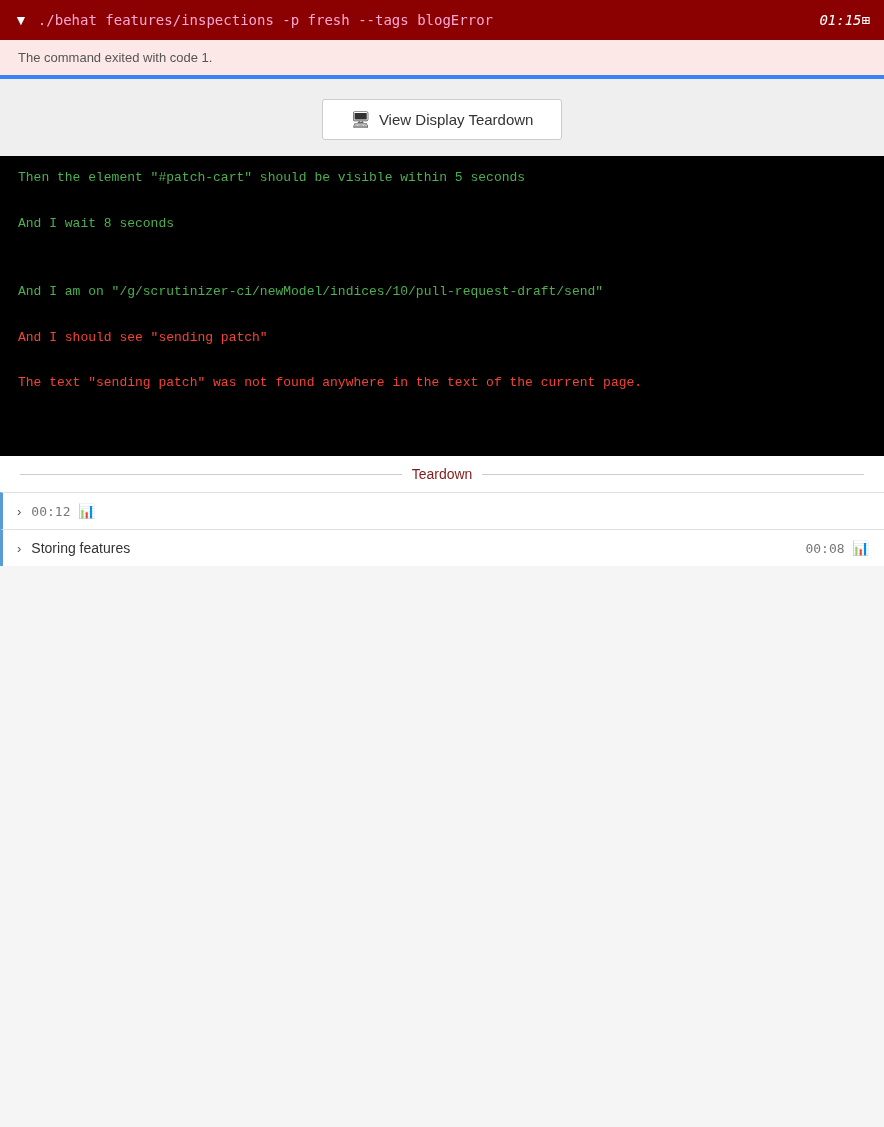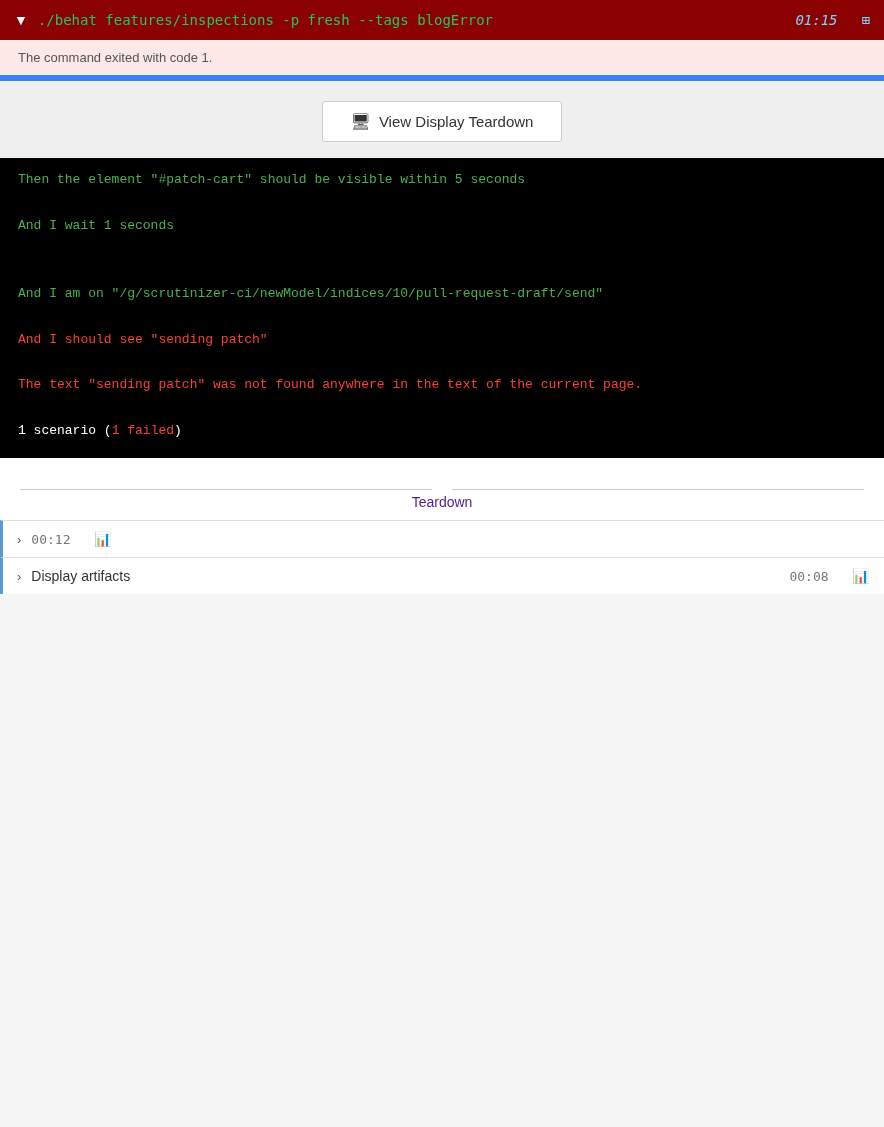--- a/index.html
+++ b/index.html
@@ -25,42 +25,42 @@
       align-items: center;
       gap: 10px;
     }
     .chevron-down {
       color: #fff;
       font-size: 14px;
       cursor: pointer;
     }
     .header-title {
       font-size: 14px;
-      color: #22c55e;
+      color: #f9a8d4;
       font-family: monospace;
     }
     .header-right {
       display: flex;
       align-items: center;
-      gap: 24px;
-      font-size: 14px;
-      color: #7dd3fc;
+      gap: 0;
+      font-size: 14px;
+      color: #ffffff;
       font-family: monospace;
     }
     .header-time {
       font-style: italic;
     }
     .header-icon {
       font-size: 14px;
     }
 
     
     .error-banner {
       background: #fde8e8;
-      border-bottom: 6px solid #3b82f6;
+      border-bottom: 4px solid #3b82f6;
       padding: 10px 18px;
       font-size: 13px;
       color: #555;
     }
 
     
     .main-content {
       background: #efefef;
       padding: 0;
     }
@@ -149,25 +149,24 @@
       position: absolute;
       left: 50%;
       right: 20px;
       top: 50%;
       height: 1px;
       background: #ccc;
       margin-left: 10px;
     }
     .teardown-label {
       font-size: 14px;
-      color: #4c1d95;
+      color: #7f1d1d;
       background: #fff;
       padding: 0 10px;
       z-index: 1;
-      margin-top: 26px;
     }
 
     
     .teardown-item {
       border-top: 1px solid #e0e0e0;
       border-left: 3px solid #5b9bd5;
       display: flex;
       align-items: center;
       padding: 10px 14px;
       cursor: pointer;
@@ -180,21 +179,21 @@
     }
     .teardown-item .item-label {
       font-size: 14px;
       color: #333;
       flex: 1;
     }
     .teardown-item .item-time {
       font-size: 13px;
       color: #777;
       font-family: monospace;
-      margin-right: 24px;
+      margin-right: 8px;
     }
     .teardown-item .chart-icon {
       color: #5b9bd5;
       font-size: 14px;
     }
   </style>
 </head>
 <body>
 
 <div class="header-bar">
@@ -218,46 +217,45 @@
     <button class="recording-btn">
       <span class="monitor-icon">🖥</span>
       <span>View Display Teardown</span>
     </button>
   </div>
 
   <div class="terminal-container">
     <div class="terminal-content">
       <span class="line green">    Then the element "#patch-cart" should be visible within 5 seconds</span>
       <span class="line">&nbsp;</span>
-      <span class="line green">    And I wait 1 seconds</span>
+      <span class="line green">    And I wait 8 seconds</span>
       <span class="line">&nbsp;</span>
       <span class="line">&nbsp;</span>
       <span class="line green">    And I am on "/g/scrutinizer-ci/newModel/indices/10/pull-request-draft/send"</span>
       <span class="line">&nbsp;</span>
       <span class="line red">    And I should see "sending patch"</span>
       <span class="line">&nbsp;</span>
       <span class="line red">      The text "sending patch" was not found anywhere in the text of the current page.</span>
       <span class="line">&nbsp;</span>
-      <span class="line white">1 scenario (<span class="red">1 failed</span>)</span>
 
     </div>
   </div>
 
 </div>
 
 <div class="teardown-section">
   <div class="teardown-header">
     <span class="teardown-label">Teardown</span>
   </div>
 
   <div class="teardown-item">
     <span class="chevron">›</span>
     <span class="item-time">00:12</span>
     <span class="chart-icon">📊</span>
   </div>
 
   <div class="teardown-item">
     <span class="chevron">›</span>
-    <span class="item-label">Display artifacts</span>
+    <span class="item-label">Storing features</span>
     <span class="item-time">00:08</span>
     <span class="chart-icon">📊</span>
   </div>
 </div>
 
 </body></html>

